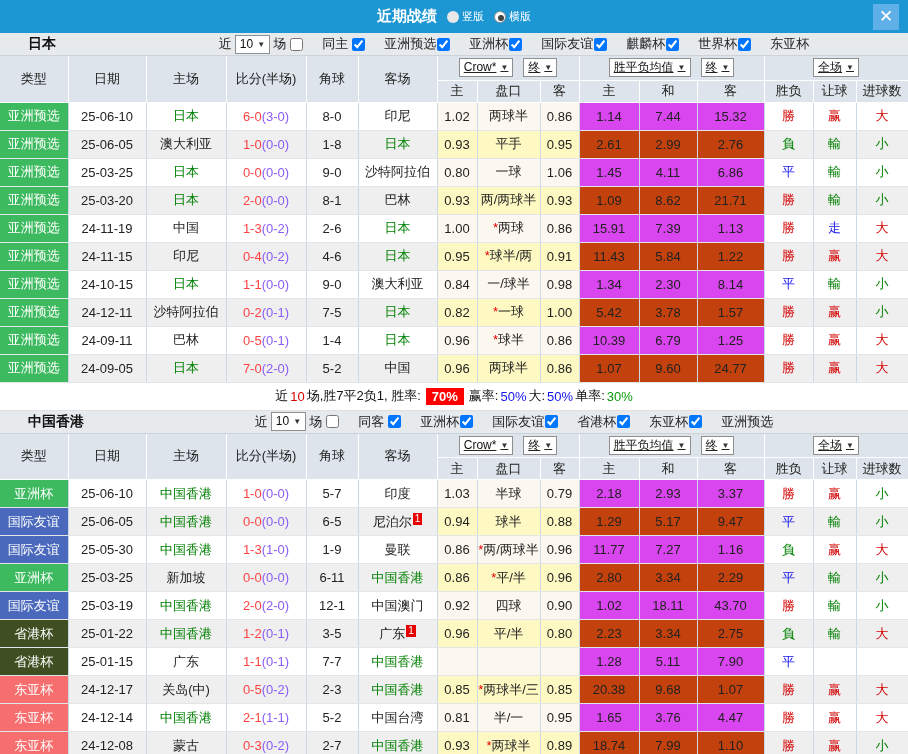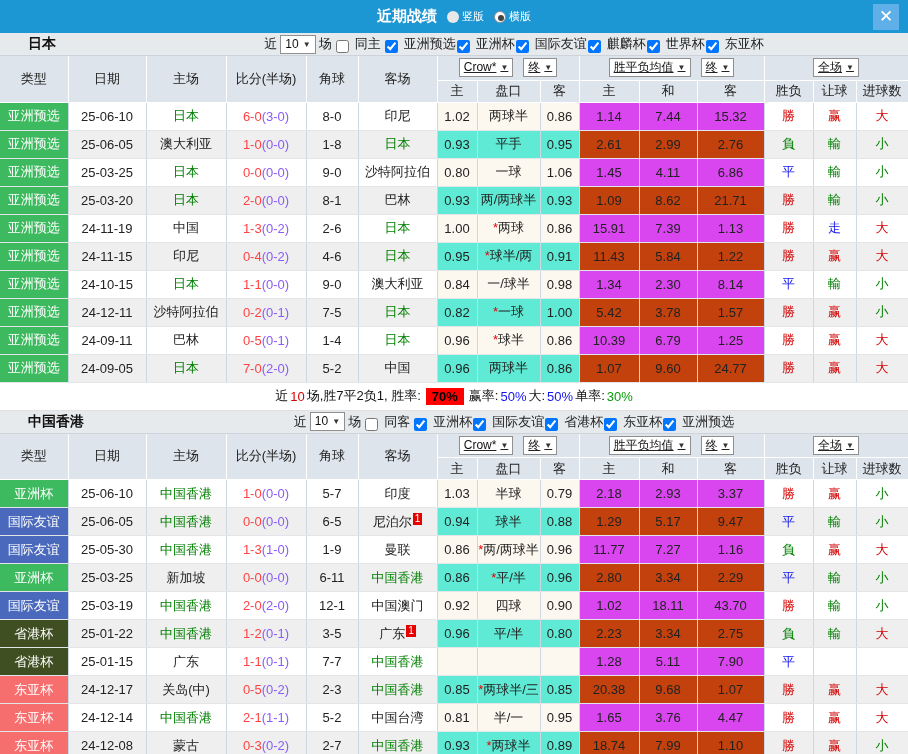--- a/index.html
+++ b/index.html
@@ -13,37 +13,37 @@
   .radio-lab { display:flex; align-items:center; gap:3px; font-size:11px; cursor:pointer; }
   .radio { width:12px; height:12px; border-radius:50%; background:#e8e8e8; display:inline-block; position:relative; }
   .radio.sel { background:#fff; }
   .radio.sel::after { content:''; position:absolute; left:3px; top:3px; width:6px; height:6px; border-radius:50%; background:#444; }
   .close { position:absolute; right:9px; top:4px; width:26px; height:26px; background:#5fb0e8; color:#fff; font-size:17px; line-height:26px; text-align:center; cursor:pointer; }
 
   
   .section-bar { background:#e7eaed; border-bottom:1px solid #ccd3da; height:23px; display:flex; align-items:center; position:relative; }
   .team-name { position:absolute; left:28px; font-size:14px; font-weight:bold; color:#111; }
   .filters { margin:0 auto; display:flex; align-items:center; gap:3px; font-size:13px; color:#222; padding-left:120px; }
-  .filters .comp { display:flex; align-items:flex-end; gap:5px; }
+  .filters .comp { display:flex; align-items:center; gap:18px; }
   .filters input[type=checkbox] { width:13px; height:13px; margin:0 1px; }
 
   
   .sel { display:inline-flex; align-items:center; gap:4px; background:#fff; border:1px solid #8f8f8f; padding:1px 4px; font-size:12px; color:#111; cursor:pointer; line-height:15px; }
   .sel .arr { font-size:8px; color:#333; }
 
   
   table { border-collapse:collapse; table-layout:fixed; width:908px; }
   thead td { background:#dde4eb; border-right:1px solid #fff; border-bottom:1px solid #fff; text-align:center; font-size:13px; color:#222; height:22px; }
   thead tr.selrow td { height:24px; }
   thead .grp { display:flex; justify-content:center; gap:10px; align-items:center;text-decoration:underline; }
   tbody td { height:28px; text-align:center; font-size:13px; color:#222; border-right:1px solid #ccd9e5; border-bottom:1px solid #e3e6e9; overflow:hidden; white-space:nowrap; }
   tbody tr.odd  { background:#fff; }
   tbody tr.even { background:#efefef; }
   tbody tr.odd  td.oddscell { background:#fdf8ef; }
-  tbody tr.even td.oddscell { background:#5eead4; }
+  tbody tr.even td.oddscell { background:#fef9c3; }
   tbody tr.odd  td.meancell { background:#d946ef; }
   tbody tr.even td.meancell { background:#c2410c; }
 
   td.type { color:#fff; font-size:13px; }
   .badge-green  { background:#3dba5f; }
   .badge-blue   { background:#4a69bd; }
   .badge-olive  { background:#3f4f22; }
   .badge-salmon { background:#f76e6e; }
 
   .t-red   { color:#d40000; }
@@ -51,21 +51,21 @@
   .t-blue  { color:#1414ee; }
   .t-green2{ color:#089b08; }
   .hl      { color:#008000; }
   .score-main { color:#ff4242; }
   .score-half { color:#8b5cf6; }
   .star { color:#e60000; }
   .num-badge { display:inline-block; background:#e60000; color:#fff; font-size:10px; line-height:12px; height:12px; padding:0 2px; margin-left:1px; vertical-align:top; }
 
   
   .summary { height:28px; display:flex; align-items:center; justify-content:center; font-size:13px; color:#111; background:#fff; border-bottom:1px solid #e0e0e0; gap:2px; }
-  .badge-rate { background:#f00; color:#000000; padding:1px 6px; margin:0 3px; font-weight:bold; }
+  .badge-rate { background:#f00; color:#ffffff; padding:1px 6px; margin:0 3px; font-weight:bold; }
 </style>
 </head>
 <body>
 
 <div class="window">
 
   <div class="titlebar">
     <div class="tgroup">
       <span class="title">近期战绩</span>
       <span class="radio-lab">

